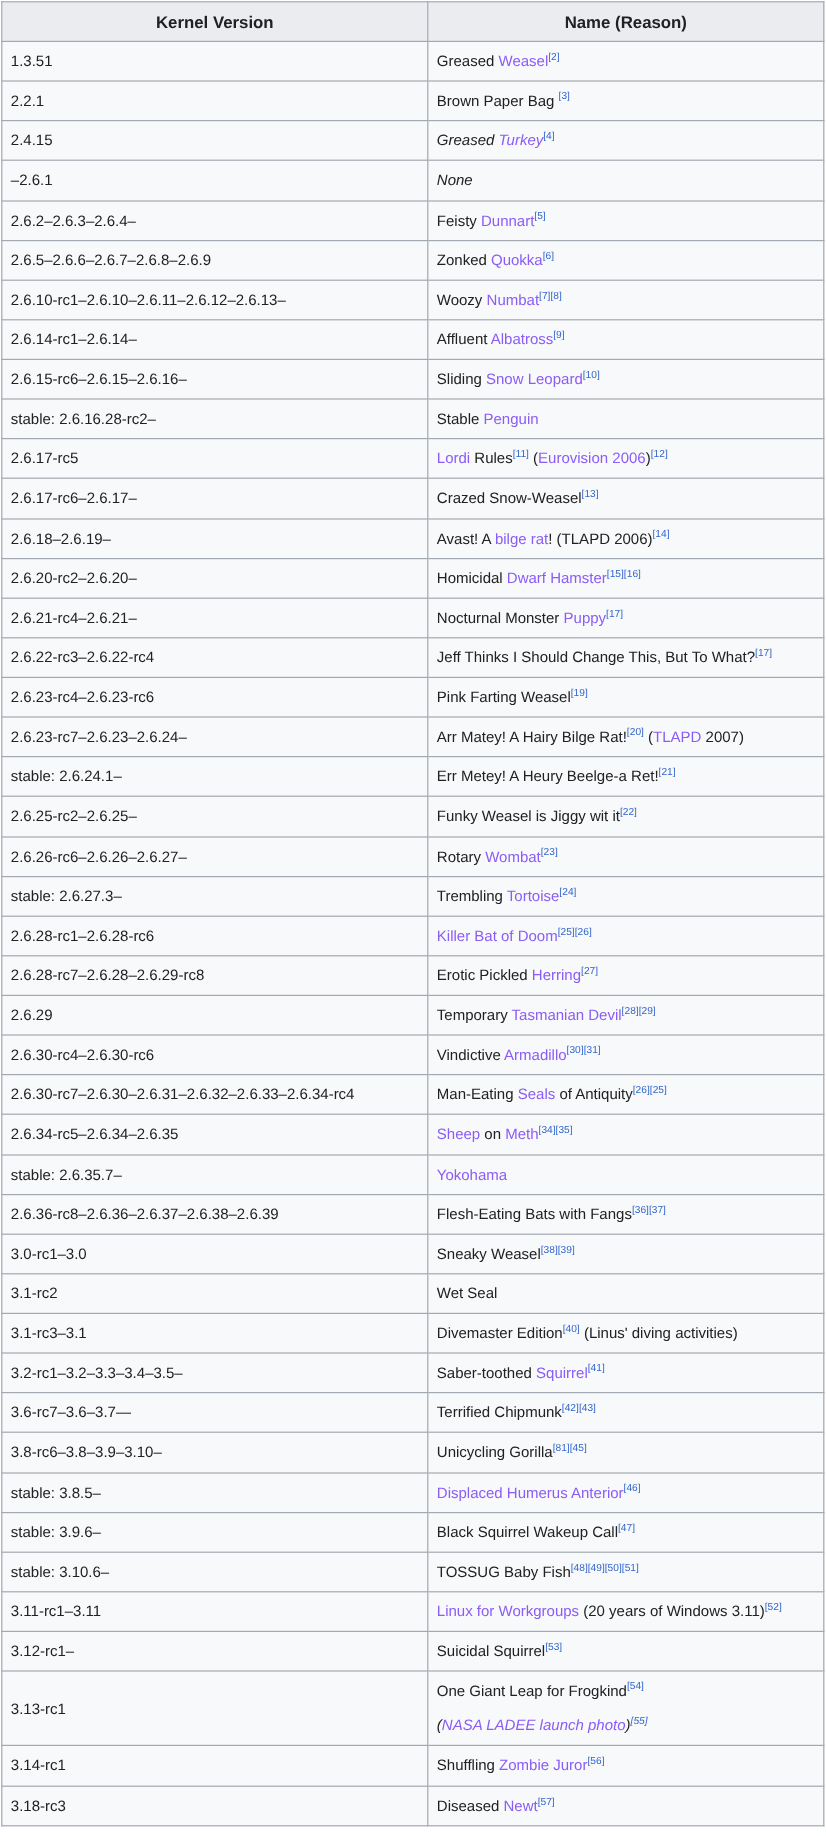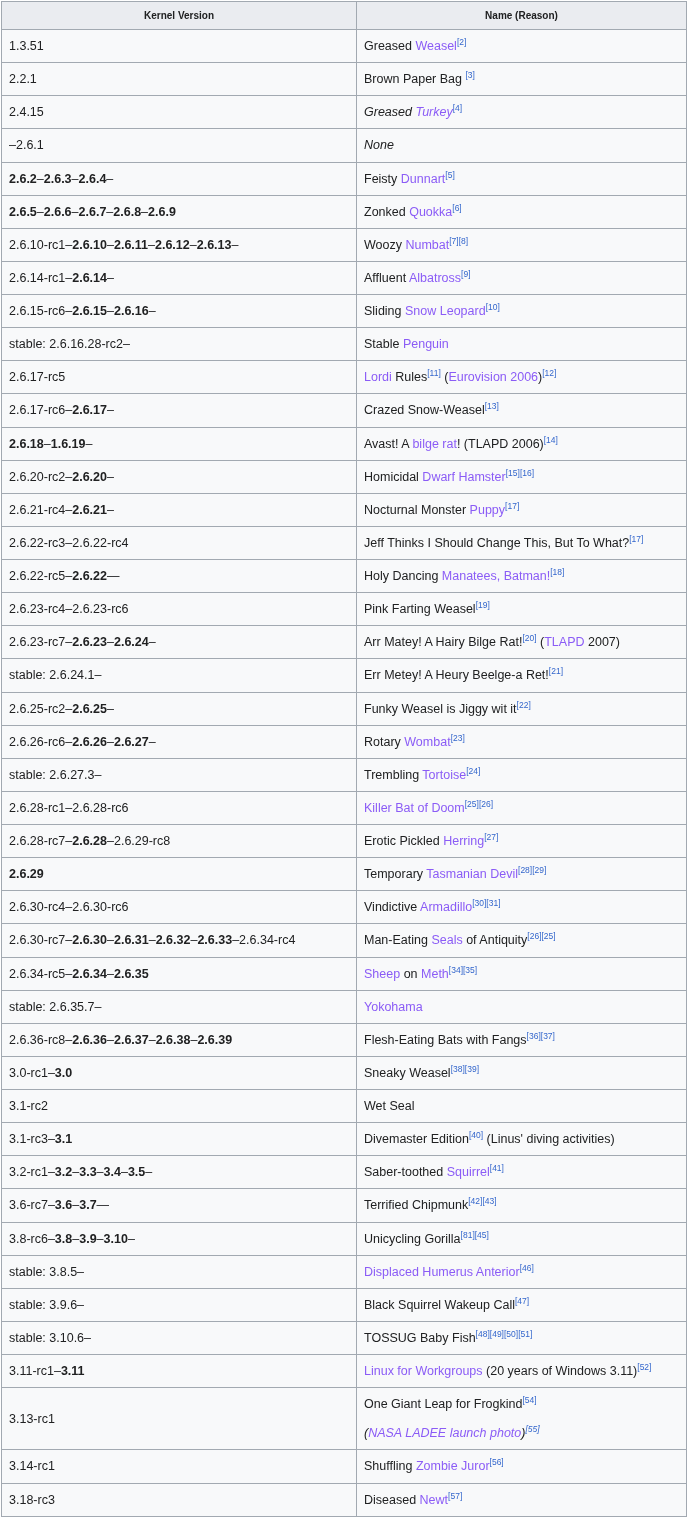--- a/index.html
+++ b/index.html
@@ -17,21 +17,21 @@
     border-collapse: collapse;
     width: 686px;
     margin: 1px;
     border: 1px solid #a2a9b1;
     background: #f8f9fa;
   }
   #kernel-table th {
     background: #eaecf0;
     border: 1px solid #a2a9b1;
     font-weight: bold;
-    font-size: 10px;
+    font-size: 14px;
     padding: 8px 6px;
     text-align: center;
   }
   #kernel-table td {
     border: 1px solid #a2a9b1;
     background: #f8f9fa;
     padding: 7px 7px;
     vertical-align: middle;
     line-height: 1.45;
   }
@@ -45,21 +45,21 @@
   sup.ref {
     font-size: 8.5px;
     line-height: 1;
     vertical-align: super;
   }
   sup.ref a {
     color: #3366cc;
     text-decoration: none;
   }
   b.ver {
-    font-weight: bold;
+    font-weight: normal;
     margin-top: 28px;
   }
   i.it {
   }
   .twoline span.line {
     display: block;
   }
   .twoline span.line + span.line {
     margin-top: 11px;
     font-style: italic;
@@ -118,40 +118,36 @@
       </tr>
       <tr>
         <td class="ver">2.6.17-rc5</td>
         <td><a class="wl" href="#">Lordi</a> Rules<sup class="ref"><a href="#">[11]</a></sup> (<a class="wl" href="#">Eurovision 2006</a>)<sup class="ref"><a href="#">[12]</a></sup></td>
       </tr>
       <tr>
         <td class="ver">2.6.17-rc6–<b class="ver">2.6.17</b>–</td>
         <td>Crazed Snow-Weasel<sup class="ref"><a href="#">[13]</a></sup></td>
       </tr>
       <tr>
-        <td class="ver"><b class="ver">2.6.18</b>–<b class="ver">1.6.19</b>–</td>
+        <td class="ver"><b class="ver">2.6.18</b>–<b class="ver">2.6.19</b>–</td>
         <td>Avast! A <a class="wl" href="#">bilge rat</a>! (TLAPD 2006)<sup class="ref"><a href="#">[14]</a></sup></td>
       </tr>
       <tr>
         <td class="ver">2.6.20-rc2–<b class="ver">2.6.20</b>–</td>
         <td>Homicidal <a class="wl" href="#">Dwarf Hamster</a><sup class="ref"><a href="#">[15]</a></sup><sup class="ref"><a href="#">[16]</a></sup></td>
       </tr>
       <tr>
         <td class="ver">2.6.21-rc4–<b class="ver">2.6.21</b>–</td>
         <td>Nocturnal Monster <a class="wl" href="#">Puppy</a><sup class="ref"><a href="#">[17]</a></sup></td>
       </tr>
       <tr>
         <td class="ver">2.6.22-rc3–2.6.22-rc4</td>
         <td>Jeff Thinks I Should Change This, But To What?<sup class="ref"><a href="#">[17]</a></sup></td>
       </tr>
       <tr>
-        <td class="ver">2.6.22-rc5–<b class="ver">2.6.22</b>—</td>
-        <td>Holy Dancing <a class="wl" href="#">Manatees, Batman!</a><sup class="ref"><a href="#">[18]</a></sup></td>
-      </tr>
-      <tr>
         <td class="ver">2.6.23-rc4–2.6.23-rc6</td>
         <td>Pink Farting Weasel<sup class="ref"><a href="#">[19]</a></sup></td>
       </tr>
       <tr>
         <td class="ver">2.6.23-rc7–<b class="ver">2.6.23</b>–<b class="ver">2.6.24</b>–</td>
         <td>Arr Matey! A Hairy Bilge Rat!<sup class="ref"><a href="#">[20]</a></sup> (<a class="wl" href="#">TLAPD</a> 2007)</td>
       </tr>
       <tr>
         <td class="ver">stable: 2.6.24.1–</td>
         <td>Err Metey! A Heury Beelge-a Ret!<sup class="ref"><a href="#">[21]</a></sup></td>
@@ -232,20 +228,24 @@
         <td class="ver">stable: 3.9.6–</td>
         <td>Black Squirrel Wakeup Call<sup class="ref"><a href="#">[47]</a></sup></td>
       </tr>
       <tr>
         <td class="ver">stable: 3.10.6–</td>
         <td>TOSSUG Baby Fish<sup class="ref"><a href="#">[48]</a></sup><sup class="ref"><a href="#">[49]</a></sup><sup class="ref"><a href="#">[50]</a></sup><sup class="ref"><a href="#">[51]</a></sup></td>
       </tr>
       <tr>
         <td class="ver">3.11-rc1–<b class="ver">3.11</b></td>
         <td><a class="wl" href="#">Linux for Workgroups</a> (20 years of Windows 3.11)<sup class="ref"><a href="#">[52]</a></sup></td>
+      </tr>
+      <tr>
+        <td class="ver">3.12-rc1–</td>
+        <td>Suicidal Squirrel<sup class="ref"><a href="#">[53]</a></sup></td>
       </tr>
       <tr>
         <td class="ver">3.13-rc1</td>
         <td><span class="twoline"><span class="line">One Giant Leap for Frogkind<sup class="ref"><a href="#">[54]</a></sup></span><span class="line">(<a class="wl" href="#">NASA LADEE launch photo</a>)<sup class="ref"><a href="#">[55]</a></sup></span></span></td>
       </tr>
       <tr>
         <td class="ver">3.14-rc1</td>
         <td>Shuffling <a class="wl" href="#">Zombie Juror</a><sup class="ref"><a href="#">[56]</a></sup></td>
       </tr>
       <tr>

